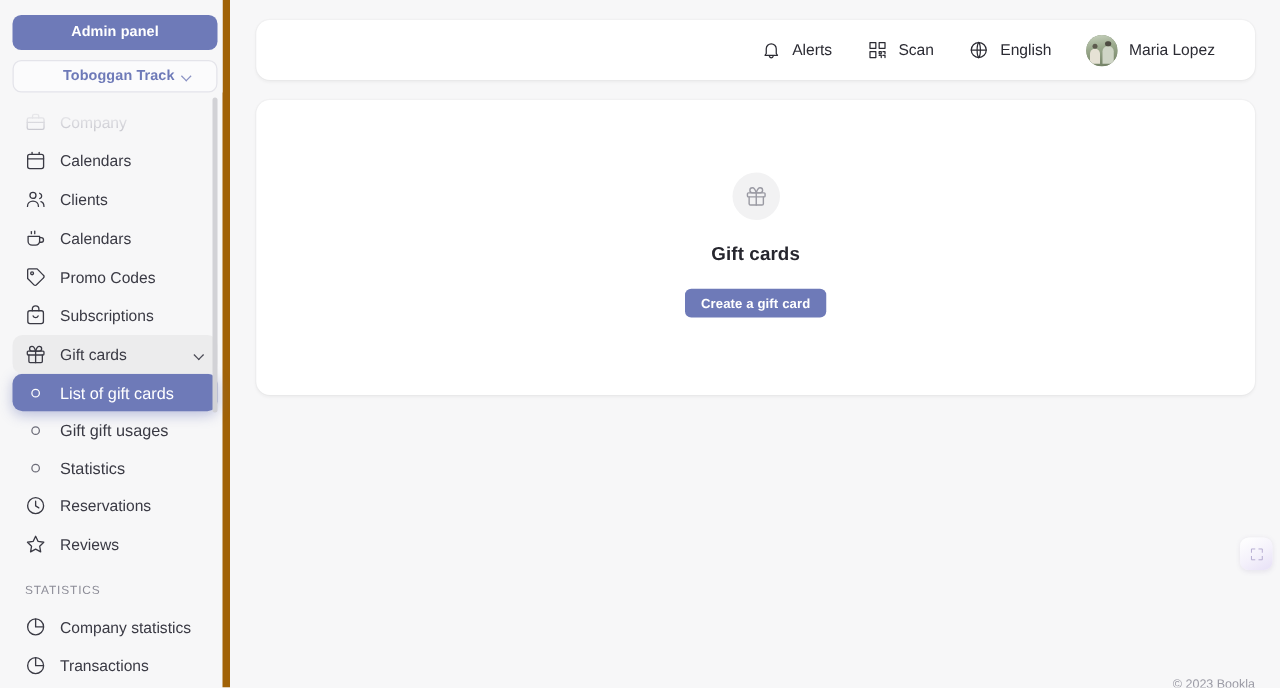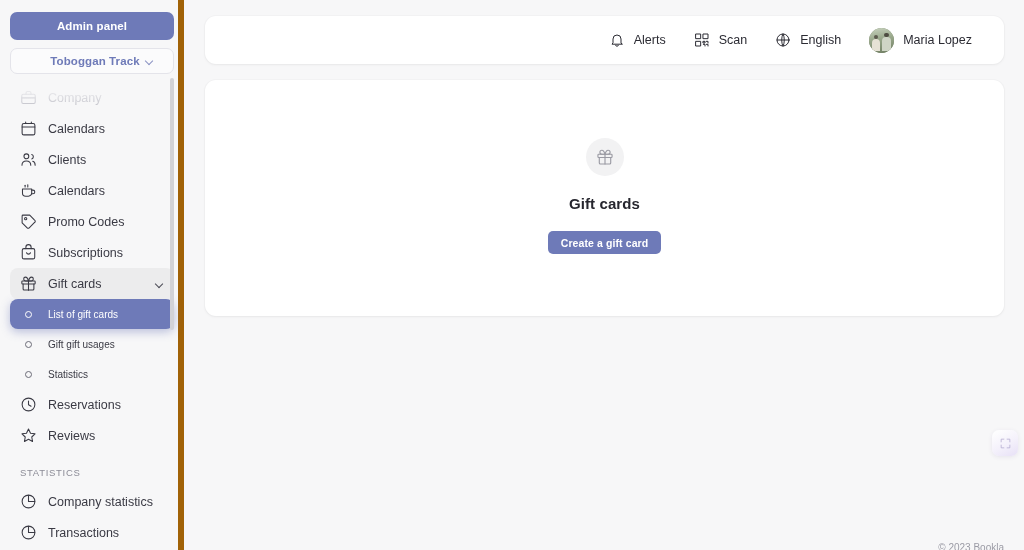--- a/index.html
+++ b/index.html
@@ -167,21 +167,21 @@
   }
 
   .sub-item {
     display: flex;
     align-items: center;
     gap: 11px;
     height: 30px;
     padding: 0 10px;
     border-radius: 8px;
     cursor: pointer;
-    font-size: 10px;
+    font-size: 13px;
     color: #3a3a44;
   }
   .sub-bullet {
     flex: 0 0 17px;
     display: flex;
     justify-content: center;
     align-items: center;
   }
   .sub-bullet i {
     display: block;

